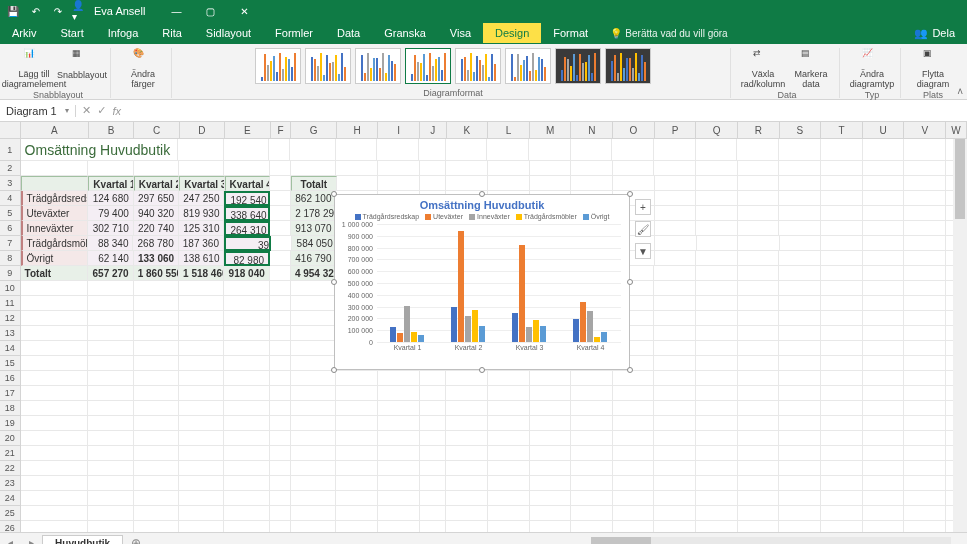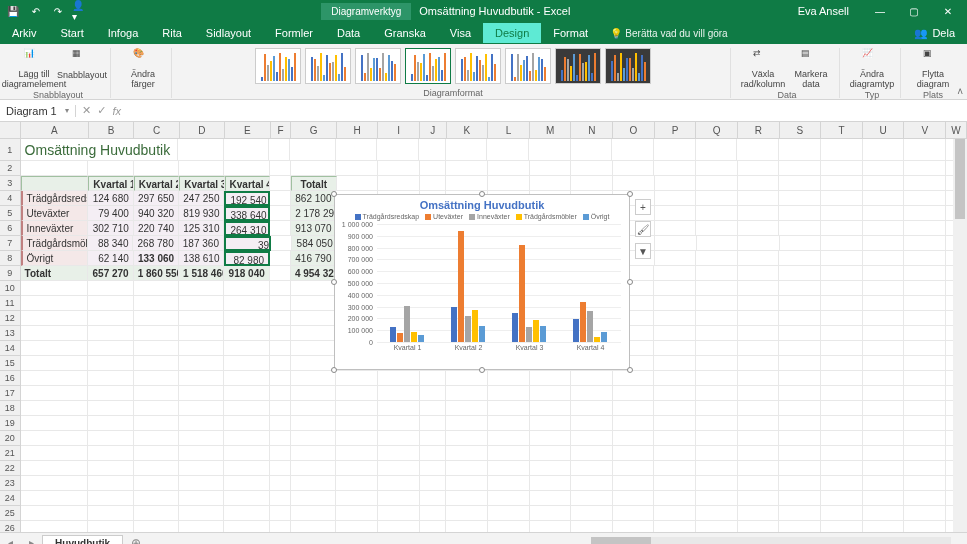--- a/index.html
+++ b/index.html
@@ -10,21 +10,21 @@
 .titlebar .qat-btn { width: 16px; height: 16px; display: flex; align-items: center; justify-content: center; color: #fff; font-size: 10px; }
 .titlebar .center { flex: 1; display: flex; justify-content: center; gap: 8px; align-items: center; }
 .titlebar .tool-tab { background: #2d9568; padding: 3px 10px; font-size: 10px; }
 .titlebar .doc-title { font-size: 11px; }
 .titlebar .right { display: flex; gap: 4px; padding-right: 4px; align-items: center; }
 .titlebar .win-btn { width: 30px; height: 20px; display: flex; align-items: center; justify-content: center; font-size: 10px; }
 .titlebar .user { margin-right: 12px; font-size: 11px; }
 
 .ribbon-tabs { background: #0f7b45; height: 22px; display: flex; align-items: center; color: #fff; font-size: 11px; }
 .ribbon-tabs .tab { padding: 4px 12px; cursor: pointer; }
-.ribbon-tabs .tab.active { background: #5eead4; color: #0f7b45; }
+.ribbon-tabs .tab.active { background: #fde047; color: #0f7b45; }
 .ribbon-tabs .tell-me { margin-left: 10px; font-size: 10px; opacity: 0.9; }
 .ribbon-tabs .share { margin-left: auto; padding-right: 12px; font-size: 11px; display: flex; align-items: center; gap: 4px; }
 
 .ribbon { background: #f3f3f3; height: 56px; border-bottom: 1px solid #d4d4d4; display: flex; align-items: flex-start; padding: 4px 6px 0; gap: 4px; position: relative; }
 .ribbon .group { display: flex; flex-direction: column; align-items: center; border-right: 1px solid #e0e0e0; padding: 0 6px; height: 50px; }
 .ribbon .group .btns { display: flex; gap: 4px; align-items: flex-start; }
 .ribbon .group .label { font-size: 9px; color: #666; margin-top: auto; }
 .ribbon .big-btn { display: flex; flex-direction: column; align-items: center; width: 44px; font-size: 9px; color: #444; gap: 2px; }
 .ribbon .big-btn .icon { width: 20px; height: 20px; }
 .ribbon .chart-style { width: 46px; height: 36px; background: #fff; border: 1px solid #ccc; display: flex; align-items: flex-end; justify-content: center; gap: 1px; padding: 2px; }
@@ -94,24 +94,20 @@
 </style>
 </head>
 <body>
 
 <div class="titlebar">
   <div class="qat">
     <span class="qat-btn">💾</span>
     <span class="qat-btn">↶</span>
     <span class="qat-btn">↷</span>
     <span class="qat-btn">👤▾</span>
-  </div>
-  <div class="center">
-    <span class="tool-tab">Diagramverktyg</span>
-    <span class="doc-title">Omsättning Huvudbutik - Excel</span>
   </div>
   <div class="right">
     <span class="user">Eva Ansell</span>
     <span class="win-btn">—</span>
     <span class="win-btn">▢</span>
     <span class="win-btn">✕</span>
   </div>
 </div>
 
 <div class="ribbon-tabs">

